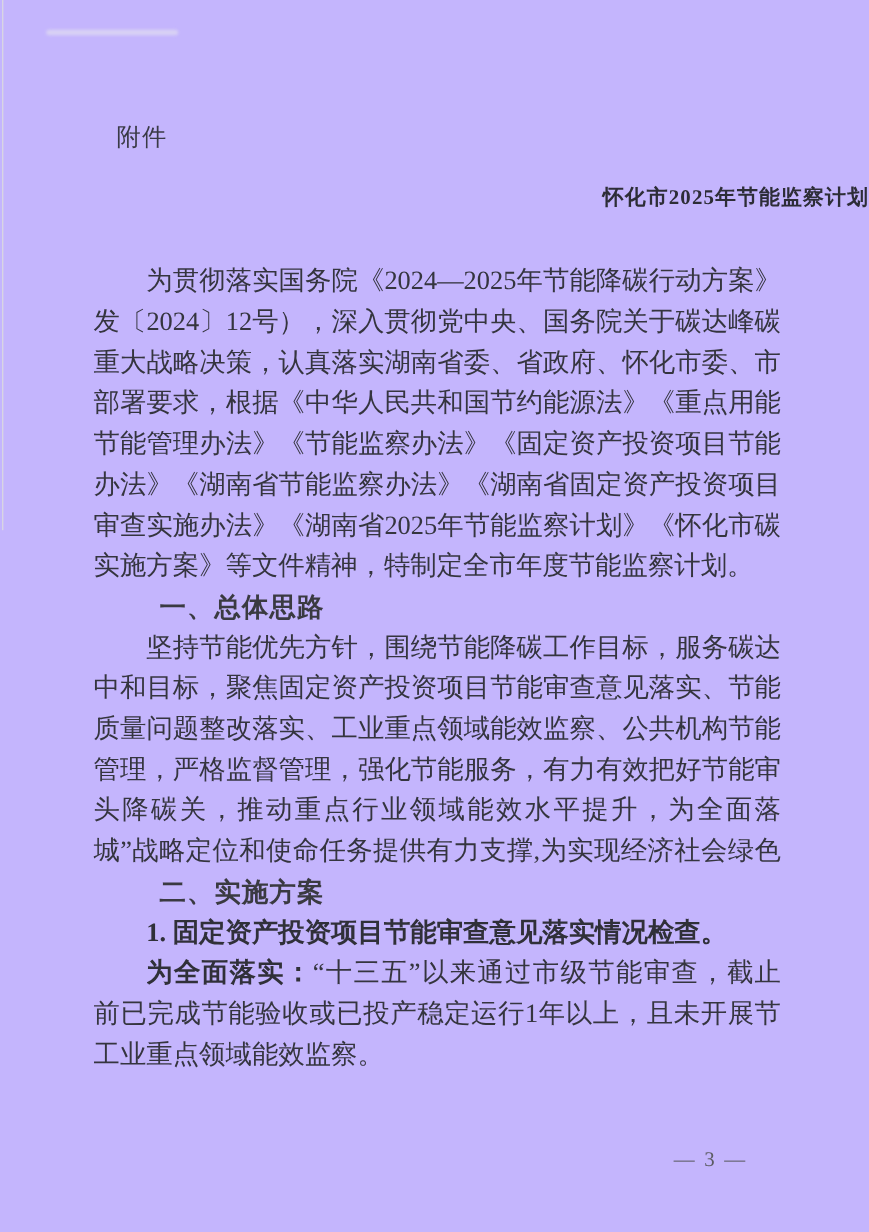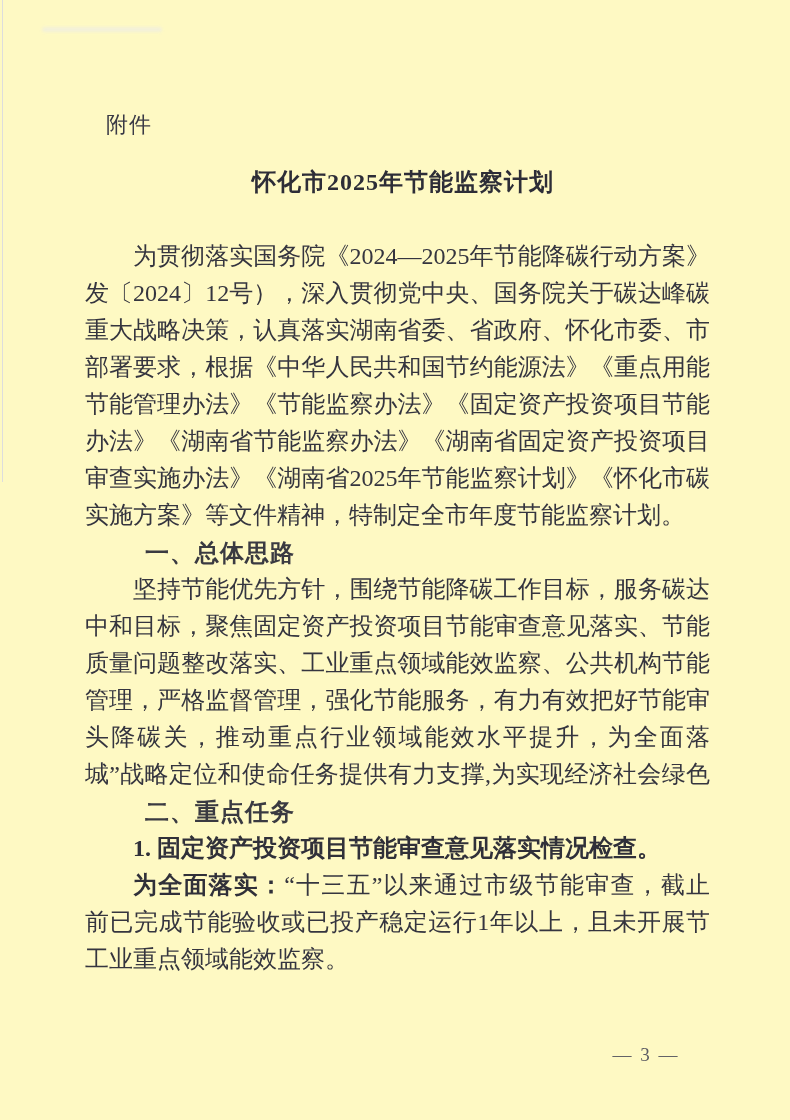--- a/index.html
+++ b/index.html
@@ -1,36 +1,36 @@
 <!DOCTYPE html>
 <html><head>
 <meta charset="utf-8">
 <style>
   html,body { margin:0; padding:0; background:#ffffff; }
   .page {
     position:relative; width:790px; height:1120px;
-    background:#fef9c3; overflow:hidden;
+    background:#c4b5fd; overflow:hidden;
     font-family:"Liberation Serif", serif;
     color:#35353f;
   }
   .edge-line {
     position:absolute; left:2px; top:0; width:1px; height:482px;
     background:#dddddd;
   }
   .smudge {
     position:absolute; left:42px; top:27px; width:120px; height:5px;
     background:#e9e9ec; opacity:.55; border-radius:3px; filter:blur(1.5px);
   }
   .attachment {
     position:absolute; left:106px; top:110px;
     font-size:22px; color:#3a3a46; letter-spacing:1px;
   }
   .doc-title {
     position:absolute; left:16px; right:0; top:166px;
-    text-align:center; font-size:24px; font-weight:bold;
+    text-align:right; font-size:19px; font-weight:bold;
     color:#2d2d37; letter-spacing:1px;
   }
   .body-col {
     position:absolute; left:85px; top:238px; width:625px;
     font-size:24px;
   }
   .line {
     height:37px; line-height:37px;
     text-align:justify; text-align-last:justify;
     overflow:hidden;
@@ -84,21 +84,21 @@
 
     <div>
       <div class="line first">坚持节能优先方针，围绕节能降碳工作目标，服务碳达峰碳</div>
       <div class="line">中和目标，聚焦固定资产投资项目节能审查意见落实、节能审查</div>
       <div class="line">质量问题整改落实、工业重点领域能效监察、公共机构节能降碳</div>
       <div class="line">管理，严格监督管理，强化节能服务，有力有效把好节能审查源</div>
       <div class="line">头降碳关，推动重点行业领域能效水平提升，为全面落实“五新四</div>
       <div class="line">城”战略定位和使命任务提供有力支撑,为实现经济社会绿色低碳</div>
     </div>
 
-    <div class="heading">二、重点任务</div>
+    <div class="heading">二、实施方案</div>
 
     <div class="subheading">1. 固定资产投资项目节能审查意见落实情况检查。</div>
 
     <div>
       <div class="line first"><span class="lead">为全面落实：</span><span>“十三五”以来通过市级节能审查，截止2024年底</span></div>
       <div class="line">前已完成节能验收或已投产稳定运行1年以上，且未开展节能监</div>
       <div class="line last">工业重点领域能效监察。</div>
     </div>
 
   </div>

